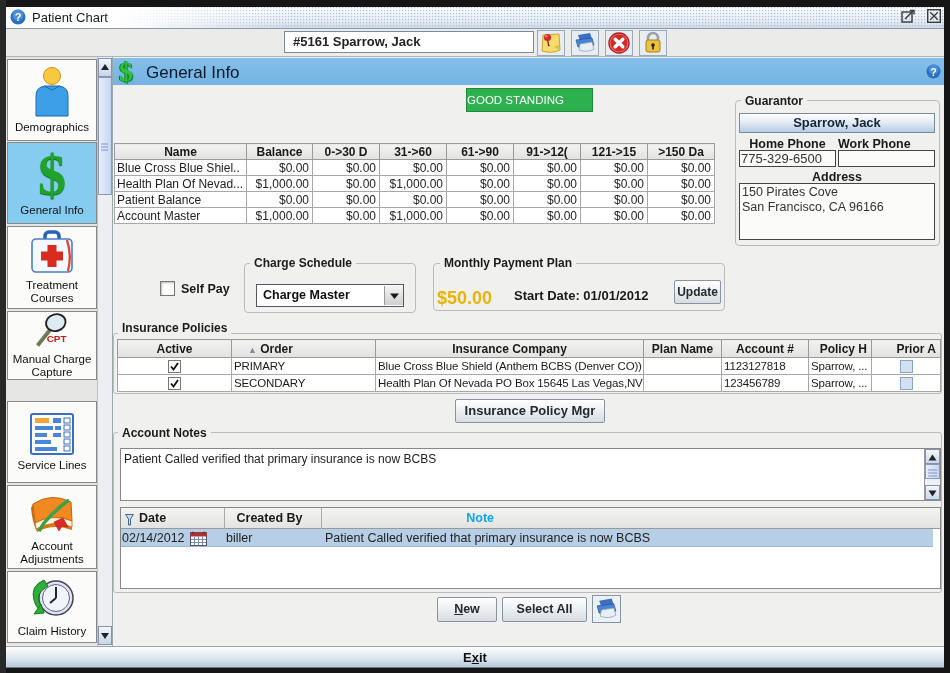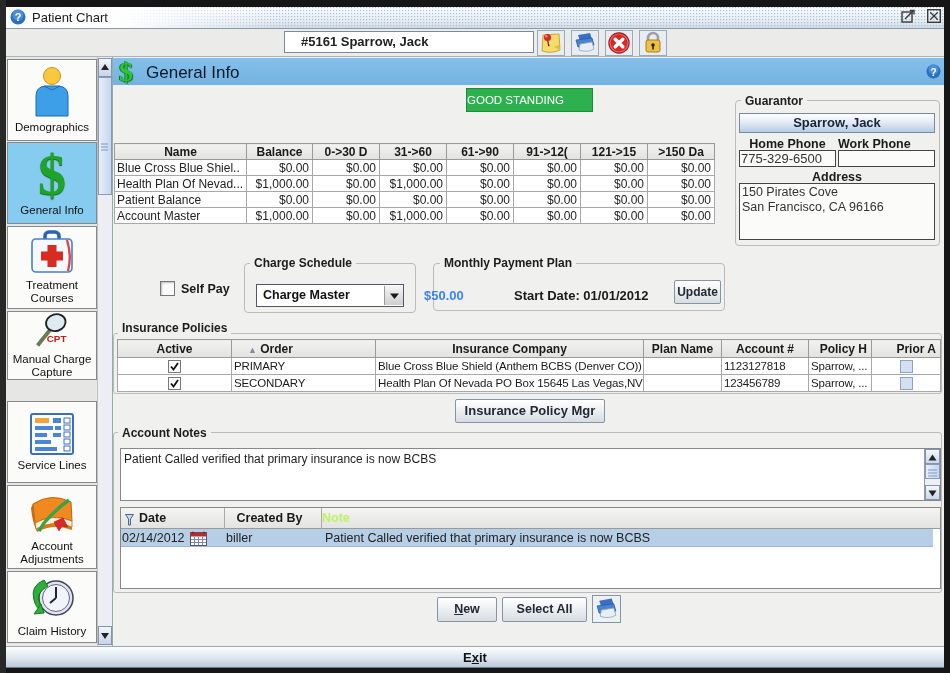--- a/index.html
+++ b/index.html
@@ -48,21 +48,21 @@
   </div>
   <div class="b" style="left:927px;top:9px;width:14px;height:14px">
     <svg width="14" height="14">
         <rect x="0.7" y="0.7" width="12.6" height="12.6" fill="none" stroke="#3a3a3a" stroke-width="1.4"></rect>
         <line x1="3.2" y1="3.2" x2="10.8" y2="10.8" stroke="#3a3a3a" stroke-width="1.3"></line>
         <line x1="10.8" y1="3.2" x2="3.2" y2="10.8" stroke="#3a3a3a" stroke-width="1.3"></line>
       </svg>
   </div>
 
   <div class="b" style="left:6px;top:29px;width:938px;height:28px;background:#ebebea;border-bottom:1px solid #aab4be"></div>
-  <div class="b" style="left:284px;top:31px;width:250px;height:22px;background:#fff;border:1px solid #7a8a9a;font-size:13px;font-weight:bold;color:#222;line-height:20px;padding-left:16px">#5161 Sparrow, Jack</div>
+  <div class="b" style="left:284px;top:31px;width:250px;height:22px;background:#fff;border:1px solid #7a8a9a;font-size:13px;font-weight:bold;color:#222;line-height:20px;padding-left:8px">#5161 Sparrow, Jack</div>
   <div class="b" style="left:537px;top:30px;width:28px;height:26px;border:1px solid #9ab;background:#e9edf2">
     <svg width="26" height="24" viewBox="0 0 26 24">
       <path d="M5 4 L21 3 L22 19 Q14 23 4 20 Z" fill="#f6dc6a" stroke="#c9a52e" stroke-width="1"></path>
       <path d="M22 19 L16 16 L21 14 Z" fill="#e0bc3e"></path>
       <path d="M9.6 8.5 l1 6 l1 -0.2" fill="none" stroke="#7a1a1a" stroke-width="1.2"></path>
       <circle cx="9.5" cy="6.5" r="3.6" fill="#d42a2a"></circle>
         <circle cx="8.3" cy="5.3" r="1.2" fill="#f08a8a"></circle>
     </svg>
   </div>
   <div class="b" style="left:571px;top:30px;width:28px;height:26px;border:1px solid #9ab;background:#e9edf2">
@@ -283,21 +283,21 @@
   <div class="glab" style="left:250px;top:256px">Charge Schedule</div>
   <div class="b" style="left:256px;top:284px;width:148px;height:23px;background:#fff;border:1px solid #556;font-weight:bold;font-size:12.5px;color:#111;line-height:21px;padding-left:6px">Charge Master</div>
   <div class="b" style="left:384px;top:286px;width:19px;height:19px;background:linear-gradient(#f4f4f4,#cfcfcf);border-left:1px solid #999">
     <svg width="19" height="19">
         <path d="M5 7.5 L14 7.5 L9.5 13 Z" fill="#1a1a1a"></path>
       </svg>
   </div>
 
   <div class="b gbox" style="left:433px;top:263px;width:292px;height:48px"></div>
   <div class="glab" style="left:440px;top:256px">Monthly Payment Plan</div>
-  <div class="b bold" style="left:424px;top:288px;font-size:13px;color:#3b82f6">$50.00</div>
+  <div class="b bold" style="left:437px;top:288px;font-size:18px;color:#eab308">$50.00</div>
   <div class="b bold" style="left:514px;top:288px;font-size:13px;color:#1a1a1a">Start Date: 01/01/2012</div>
   <div class="b mbtn" style="left:674px;top:280px;width:47px;height:24px;line-height:22px">Update</div>
 
   <div class="b gbox" style="left:113px;top:333px;width:829px;height:61px;border-radius:3px"></div>
   <div class="glab" style="left:118px;top:321px">Insurance Policies</div>
   <div class="b" style="left:117px;top:339px">
     <table style="width:823px;border:1px solid #888">
       <colgroup>
           <col style="width:114px">
           <col style="width:144px">
@@ -366,21 +366,21 @@
 
   <div class="b" style="left:120px;top:507px;width:821px;height:82px;background:#fff;border:1px solid #888"></div>
   <div class="b" style="left:121px;top:508px;width:819px;height:21px;background:linear-gradient(#f4f4f3,#e3e3e1);border-bottom:1px solid #999"></div>
   <div class="b" style="left:121px;top:508px;width:104px;height:21px;border-right:1px solid #aaa"></div>
   <div class="b" style="left:225px;top:508px;width:97px;height:21px;border-right:1px solid #aaa"></div>
   <div class="b" style="left:125px;top:512px;width:9px;height:12px"><svg width="9" height="12">
         <path d="M0.5 0.5 L8.5 0.5 L5.5 5 L5.5 11 L3.5 11 L3.5 5 Z" fill="#c8d8e8" stroke="#46688a" stroke-width="1"></path>
       </svg></div>
   <div class="b bold" style="left:139px;top:511px;font-size:12.5px;color:#1a1a1a">Date</div>
   <div class="b bold" style="left:221px;top:511px;width:97px;text-align:center;font-size:12.5px;color:#1a1a1a">Created By</div>
-  <div class="b bold" style="left:322px;top:511px;width:172px;text-align:left;font-size:12.5px;color:#bef264">Note</div>
+  <div class="b bold" style="left:322px;top:511px;width:172px;text-align:right;font-size:12.5px;color:#0ea5e9">Note</div>
   <div class="b" style="left:121px;top:529px;width:812px;height:18px;background:#b6cee6;border-bottom:1px solid #9ab6d0"></div>
   <div class="b" style="left:122px;top:531px;font-size:12.5px;color:#222">02/14/2012</div>
   <div class="b" style="left:190px;top:531px;width:17px;height:15px"><svg width="17" height="15">
         <rect x="0.5" y="1.5" width="16" height="13" fill="#fff" stroke="#556"></rect>
         <rect x="0.5" y="1.5" width="16" height="4" fill="#b03030"></rect>
         <path d="M3 0.8 v2 M14 0.8 v2" stroke="#802020" stroke-width="1.6"></path>
         <g stroke="#7a8ab0" stroke-width="1">
           <line x1="1" y1="8.5" x2="16" y2="8.5"></line>
           <line x1="1" y1="11.5" x2="16" y2="11.5"></line>
           <line x1="4.5" y1="6" x2="4.5" y2="14"></line>

